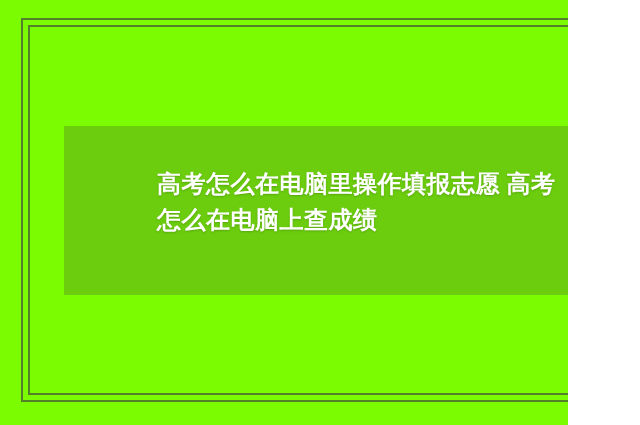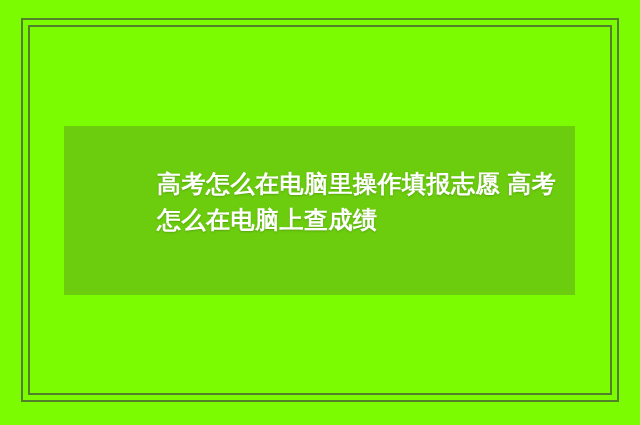--- a/index.html
+++ b/index.html
@@ -3,25 +3,25 @@
 <meta charset="utf-8">
 <style>
   html, body {
     margin: 0;
     padding: 0;
     background: #ffffff;
   }
 
   .canvas {
     position: relative;
-    width: 640px;
+    width: 568px;
     height: 425px;
     overflow: hidden;
     background: #7cfc00;
-    font-family: Liberation Sans, sans-serif;
+    font-family: Liberation Serif, serif;
   }
 
   
   .frame-outer {
     position: absolute;
     left: 21px;
     top: 18px;
     width: 598px;
     height: 384px;
     border: 2px solid #53802b;

